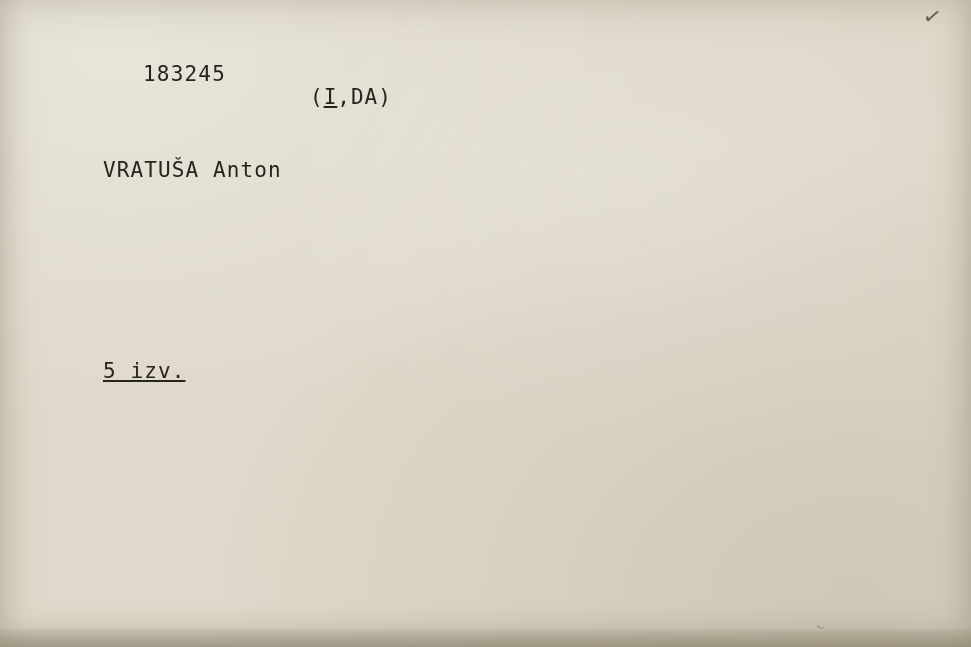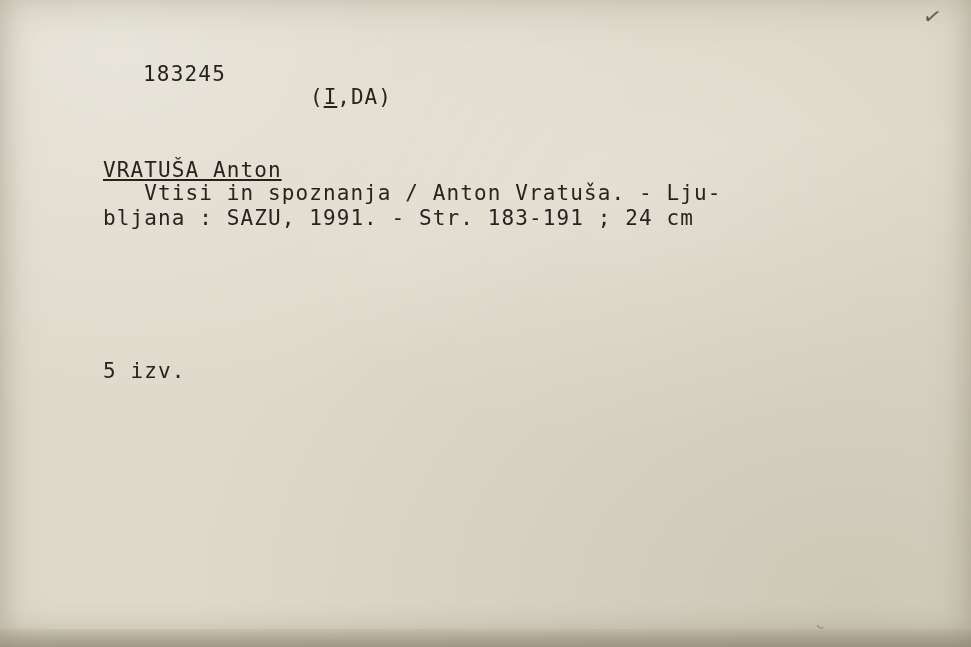--- a/index.html
+++ b/index.html
@@ -64,21 +64,20 @@
   }
   #class-mark .ul {
     text-decoration: underline;
     text-underline-offset: 2px;
   }
   #author-line {
     left: 103px;
     top: 158px;
     font-size: 21px;
     letter-spacing: 1.1px;
-    text-decoration: underline;
   }
   #title-line-1 {
     left: 103px;
     top: 181px;
     font-size: 21px;
     letter-spacing: 1.1px;
   }
   #title-line-2 {
     left: 103px;
     top: 206px;
@@ -89,20 +88,21 @@
     left: 103px;
     top: 307px;
     font-size: 21px;
     letter-spacing: 1.1px;
   }
   #copies-line {
     left: 103px;
     top: 359px;
     font-size: 21px;
     letter-spacing: 1.1px;
+    text-decoration: underline;
   }
   .mark {
     position: absolute;
     color: #3a352c;
     font-family: "DejaVu Sans", sans-serif;
     pointer-events: none;
   }
   #check-mark-top {
     right: 30px;
     top: 4px;
@@ -134,23 +134,21 @@
   <div class="paper-tex"></div>
 
   <div class="text-layer">
 
     <div class="ln" id="acc-number">183245</div>
 
     <div class="ln" id="class-mark"><span>(</span><span class="ul">I</span><span>,DA)</span></div>
 
     <div class="ln" id="author-line">VRATUŠA Anton</div>
 
-    <div class="ln" id="title-line-1">   Vtisi in spoznanja / Anton Vratuša. - Lju-</div>
 
-    <div class="ln" id="title-line-2">bljana : SAZU, 1991. - Str. 183-191 ; 24 cm</div>
 
 
     <div class="ln" id="copies-line">5 izv.</div>
   </div>
 
   <div class="mark" id="check-mark-top">✓</div>
 
   <div class="mark" id="smudge-bottom">◟</div>
 
   <div class="bottom-band"></div>

